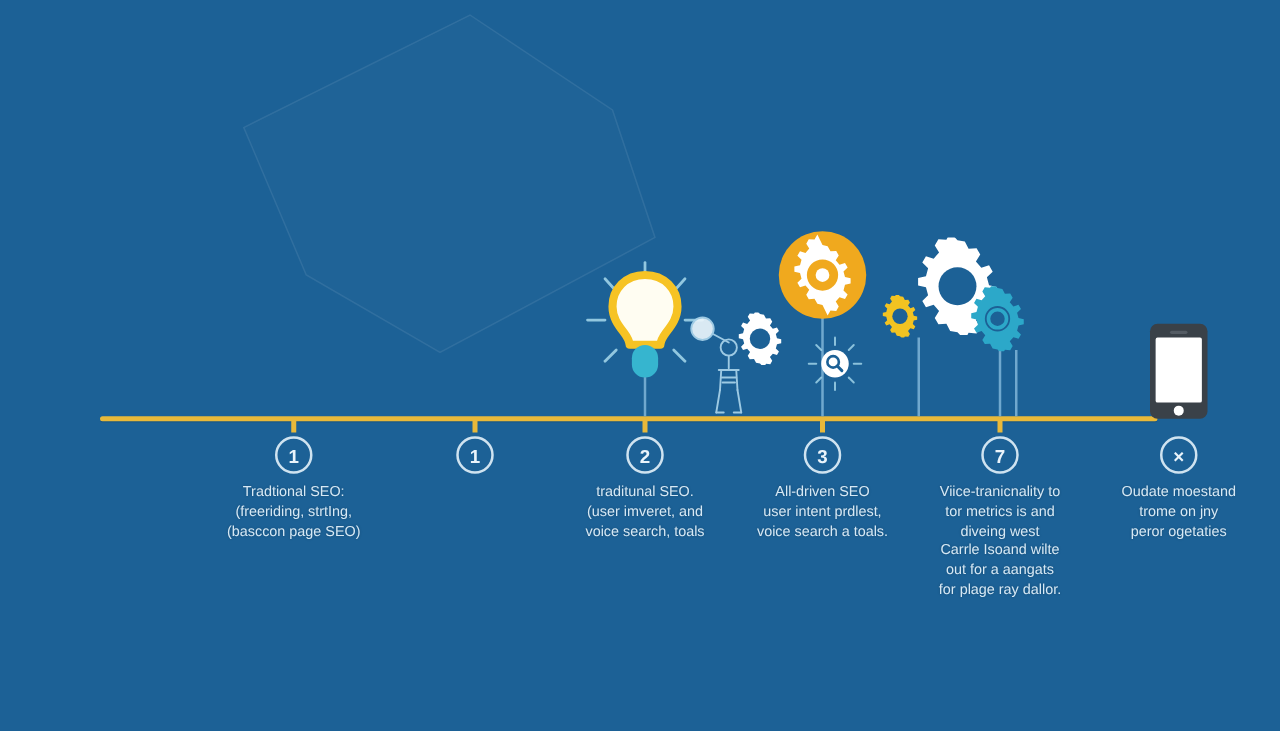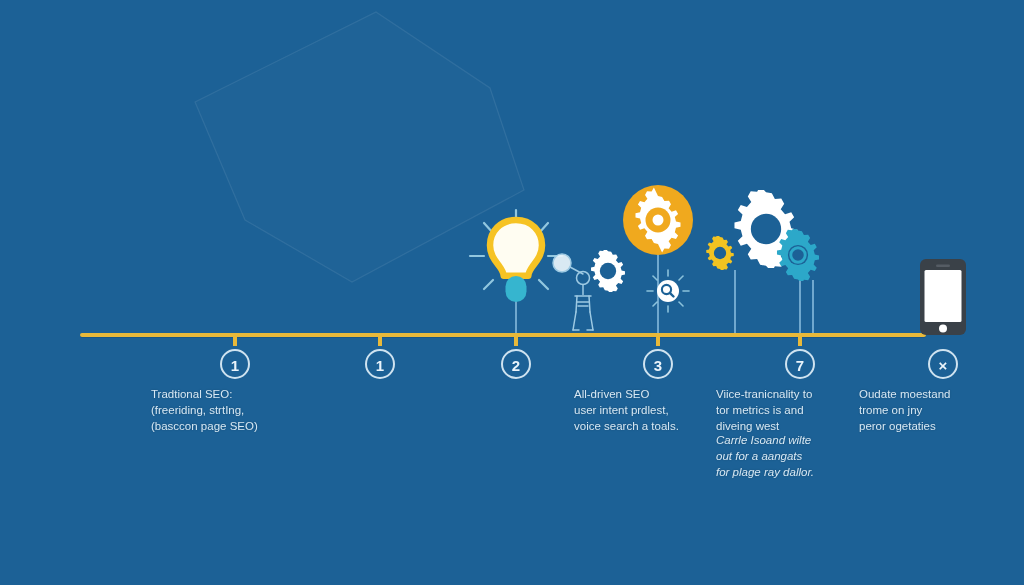--- a/index.html
+++ b/index.html
@@ -90,27 +90,26 @@
   
   .caption {
     position: absolute;
     top: 386px;
     left: 50%;
     width: 168px;
     margin-left: -84px;
     color: #d7e9f5;
     font-size: 11.5px;
     line-height: 16px;
-    text-align: left;
+    text-align: center;
     white-space: pre-line;
     text-shadow: 0 0 2px rgba(0,0,0,.25);
   }
   .caption.second {
     top: 432px;
-    font-style: italic;
   }
 
   
   .icon-wrap {
     position: absolute;
     left: 50%;
     transform: translateX(-50%);
   }
 </style>
 </head>
@@ -151,20 +150,23 @@
           <line x1="98" y1="50" x2="84" y2="50"></line>
           <line x1="20" y1="83" x2="29" y2="74"></line>
           <line x1="84" y1="83" x2="75" y2="74"></line>
         </g>
         <path d="M52 14c-15.5 0-26 11.2-26 25.2 0 9.6 5.2 15.6 9.4 21.2 2.6 3.5 4 5.6 4.3 9.4h24.6c.3-3.8 1.7-5.9 4.3-9.4C72.8 54.8 78 48.8 78 39.2 78 25.2 67.5 14 52 14z" fill="#fffdf2" stroke="#f6c324" stroke-width="6.5" stroke-linejoin="round"></path>
         <rect x="41.5" y="70" width="21" height="26" rx="10.5" fill="#36b5cf"></rect>
       </svg>
     </div>
     <div class="tick"></div>
     <div class="marker">2</div>
+    <div class="caption">traditunal SEO.
+(user imveret, and
+voice search, toals</div>
   </div>
 
   <div class="step" style="left:658px">
     <div class="stem" style="top:243px;height:90px"></div>
     <div class="icon-wrap" style="top:184px">
       <svg width="72" height="72" viewBox="0 0 72 72">
         <circle cx="36" cy="36" r="35" fill="#f0a91e"></circle>
         <g fill="#ffffff">
           <path d="M36 12l4.1 1.0 2.3 4.0 4.6-.3 2.0 3.6-2.4 3.9 3.0 3.5 4.4-1.4 2.1 3.6-3.3 3.2 1.2 4.5 4.5 1.0v4.2l-4.5 1.0-1.2 4.5 3.3 3.2-2.1 3.6-4.4-1.4-3.0 3.5 2.4 3.9-2.0 3.6-4.6-.3-2.3 4.0L36 60l-4.1-1.0-2.3-4.0-4.6.3-2.0-3.6 2.4-3.9-3.0-3.5-4.4 1.4-2.1-3.6 3.3-3.2-1.2-4.5-4.5-1.0v-4.2l4.5-1.0 1.2-4.5-3.3-3.2 2.1-3.6 4.4 1.4 3.0-3.5-2.4-3.9 2.0-3.6 4.6.3 2.3-4.0z"></path>
         </g>

